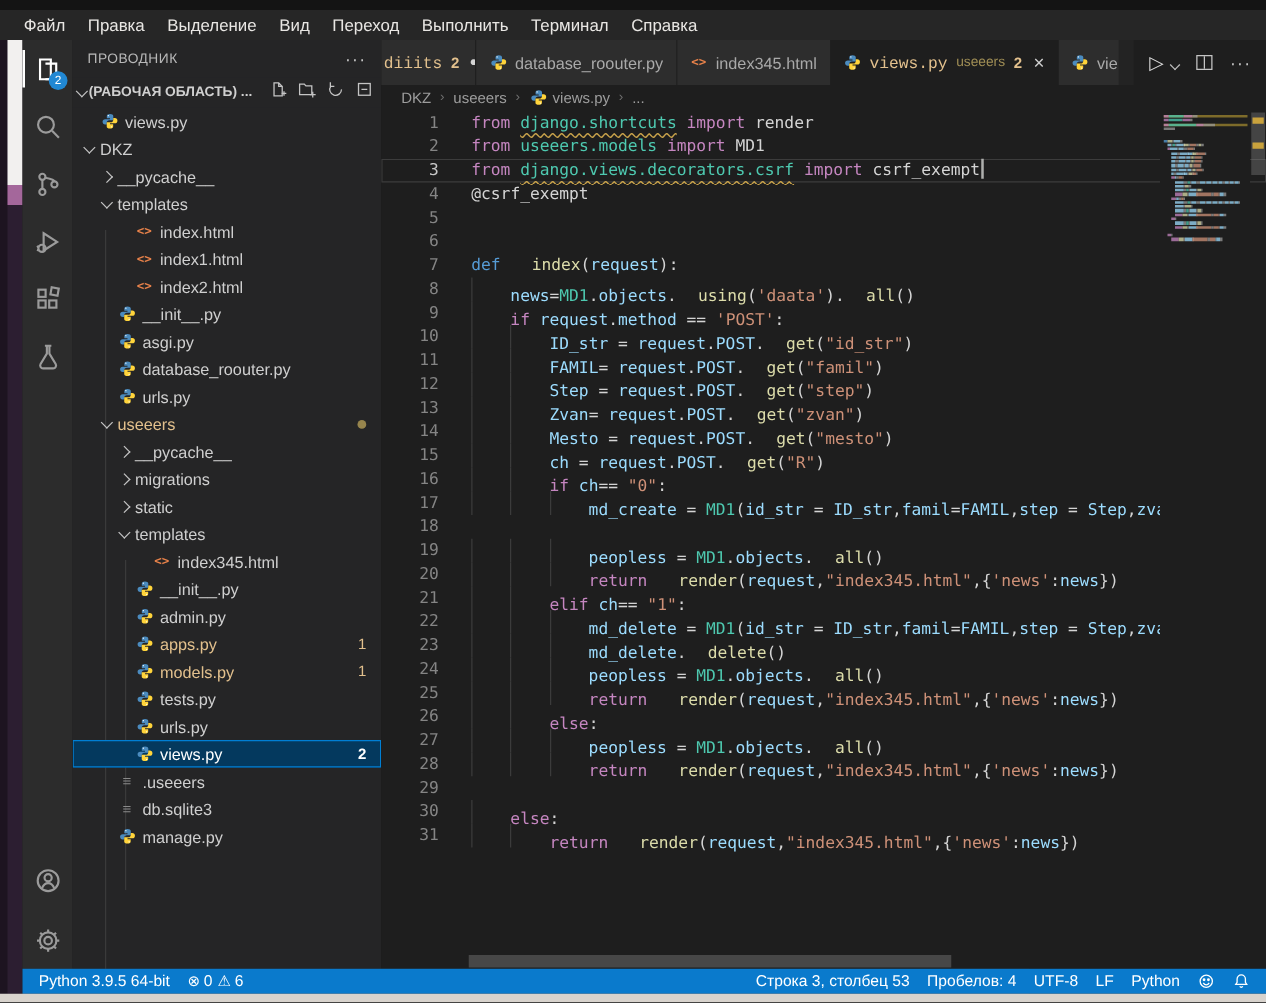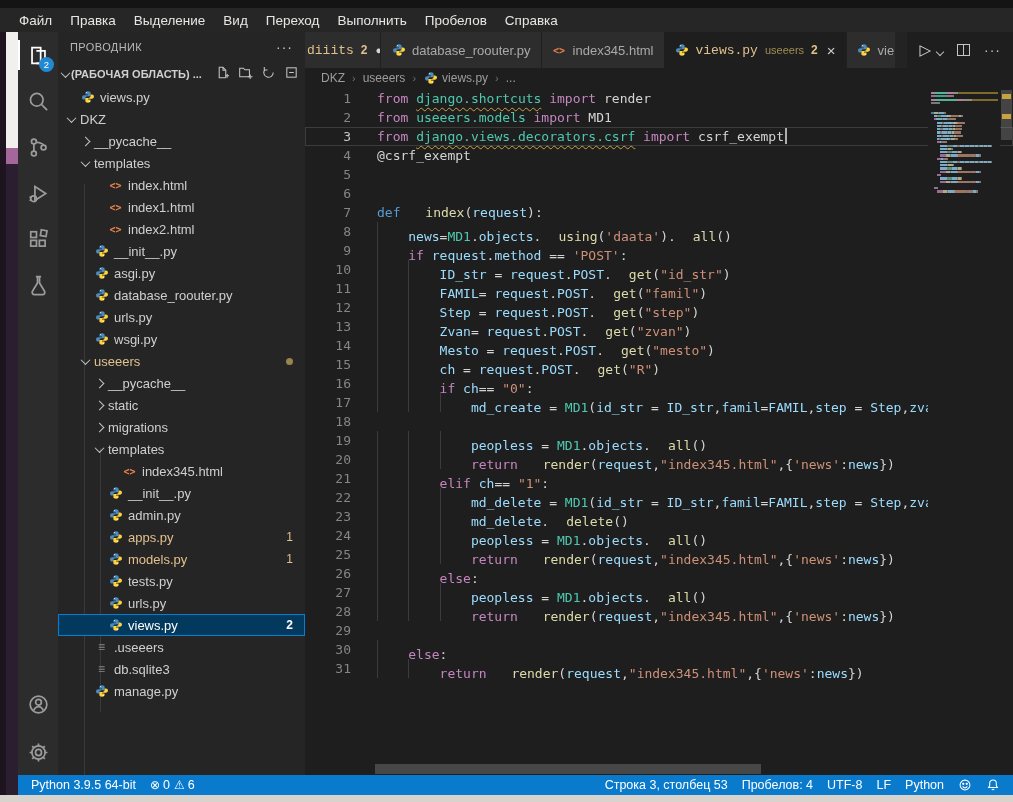--- a/index.html
+++ b/index.html
@@ -135,21 +135,21 @@
 <div id="stage">
   <div class="titlebar-strip"></div>
 
   <div class="menubar" id="menubar">
       <div class="menu-item">Файл</div>
       <div class="menu-item">Правка</div>
       <div class="menu-item">Выделение</div>
       <div class="menu-item">Вид</div>
       <div class="menu-item">Переход</div>
       <div class="menu-item">Выполнить</div>
-      <div class="menu-item">Пробелов</div>
+      <div class="menu-item">Терминал</div>
       <div class="menu-item">Справка</div>
     </div>
 
   <div class="desk-left">
     <div class="dl-dark"></div>
     <div class="dl-white"></div>
     <div class="dl-mauve"></div>
   </div>
 
   <div class="activitybar" id="activitybar">
@@ -313,47 +313,36 @@
           <span class="ficon">
             <svg viewBox="0 0 16 16">
               <path d="M8 1.3c-1.9 0-2.9.8-2.9 2v1.9H8v.9H3.6C2.1 6.1 1.2 7 1.2 8.5S2.1 10.9 3.6 10.9H5V9.4C5 8 6 7 7.4 7H11V3.3c0-1.2-1.1-2-3-2z" fill="#4b8bbe"></path>
               <path d="M8 14.7c1.9 0 2.9-.8 2.9-2v-1.9H8v-.9h4.4c1.5 0 2.4-.9 2.4-2.4S13.9 5.1 12.4 5.1H11v1.5C11 8 10 9 8.6 9H5v3.7c0 1.2 1.1 2 3 2z" fill="#ffd43b"></path>
               <circle cx="6.5" cy="2.9" r=".6" fill="#fff"></circle>
               <circle cx="9.5" cy="13.1" r=".6" fill="#fff"></circle>
             </svg>
           </span>
           <span class="tree-label">urls.py</span>
         </div>
-        <div class="tree-row" style="padding-left: 36px;">
-          <span class="ficon">
-            <svg viewBox="0 0 16 16">
-              <path d="M8 1.3c-1.9 0-2.9.8-2.9 2v1.9H8v.9H3.6C2.1 6.1 1.2 7 1.2 8.5S2.1 10.9 3.6 10.9H5V9.4C5 8 6 7 7.4 7H11V3.3c0-1.2-1.1-2-3-2z" fill="#4b8bbe"></path>
-              <path d="M8 14.7c1.9 0 2.9-.8 2.9-2v-1.9H8v-.9h4.4c1.5 0 2.4-.9 2.4-2.4S13.9 5.1 12.4 5.1H11v1.5C11 8 10 9 8.6 9H5v3.7c0 1.2 1.1 2 3 2z" fill="#ffd43b"></path>
-              <circle cx="6.5" cy="2.9" r=".6" fill="#fff"></circle>
-              <circle cx="9.5" cy="13.1" r=".6" fill="#fff"></circle>
-            </svg>
-          </span>
-          <span class="tree-label">wsgi.py</span>
-        </div>
         <div class="tree-row mod" style="padding-left: 24px;">
           <span class="chev down"></span>
           <span class="tree-label">useeers</span>
           <span class="tree-dot"></span>
         </div>
         <div class="tree-row" style="padding-left: 38px;">
           <span class="chev right"></span>
           <span class="tree-label">__pycache__</span>
         </div>
         <div class="tree-row" style="padding-left: 38px;">
           <span class="chev right"></span>
-          <span class="tree-label">static</span>
+          <span class="tree-label">migrations</span>
         </div>
         <div class="tree-row" style="padding-left: 38px;">
           <span class="chev right"></span>
-          <span class="tree-label">migrations</span>
+          <span class="tree-label">static</span>
         </div>
         <div class="tree-row" style="padding-left: 38px;">
           <span class="chev down"></span>
           <span class="tree-label">templates</span>
         </div>
         <div class="tree-row" style="padding-left: 64px;">
           <span class="ficon html-icon">&lt;&gt;</span>
           <span class="tree-label">index345.html</span>
         </div>
         <div class="tree-row" style="padding-left: 50px;">

